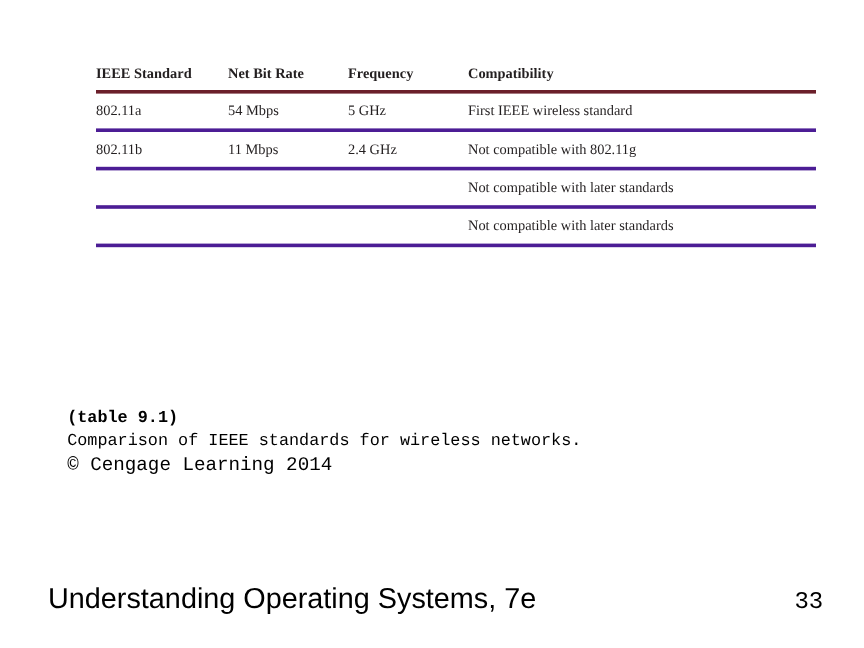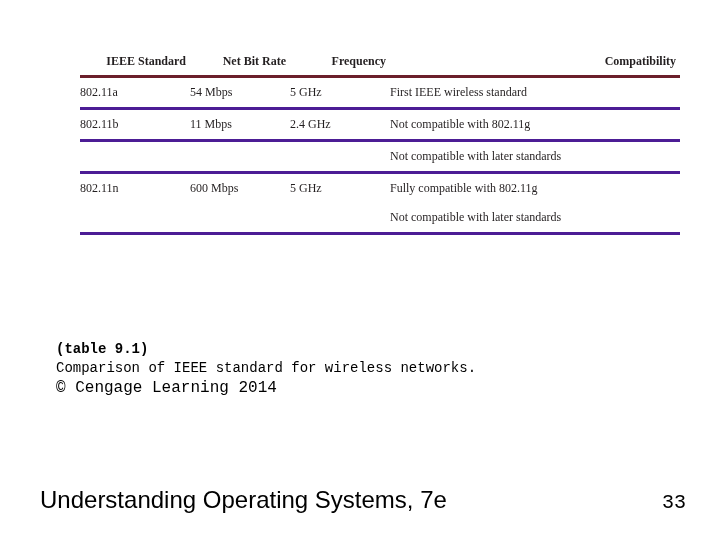--- a/index.html
+++ b/index.html
@@ -1,18 +1,18 @@
 <!DOCTYPE html>
 <html><head>
 <meta charset="utf-8">
 <style>
   html,body{margin:0;padding:0;width:720px;height:540px;background:#fff;font-family:Arial,Helvetica,sans-serif;color:#000;position:relative}
   .table-wrap{position:absolute;left:80px;top:48px;width:600px}
   table{border-collapse:collapse;width:100%;font-family:Georgia,'Times New Roman',serif;font-size:12px;color:#231f20}
-  th{font-weight:bold;text-align:right;padding:6px 4px 6px 0;font-size:12px}
+  th{font-weight:bold;text-align:left;padding:6px 4px 6px 0;font-size:12px}
   thead tr{border-bottom:3px solid #6b1f2a}
   td{padding:7px 4px 7px 0;vertical-align:top}
   tr.rule{border-bottom:3px solid #4c1d95}
   col.c1{width:110px}col.c2{width:100px}col.c3{width:100px}col.c4{width:auto}
   .cap{position:absolute;left:56px;top:340px;font-size:14px;font-family:Liberation Mono, monospace;line-height:1.35}
   .cap .b{font-weight:bold}
   .cap .c{font-size:16px}
   .footer-title{position:absolute;left:40px;bottom:26px;font-size:24px;font-family:Arial,Helvetica,sans-serif}
   .pagenum{position:absolute;right:34px;bottom:26px;font-size:20px;font-family:Liberation Mono, monospace}
 </style>
@@ -47,36 +47,30 @@
           <td>11 Mbps</td>
           <td>2.4 GHz</td>
           <td>Not compatible with 802.11g</td>
         </tr>
         <tr class="rule">
           <td></td>
           <td></td>
           <td></td>
           <td>Not compatible with later standards</td>
         </tr>
-        <tr>
-          <td>802.11n</td>
-          <td>600 Mbps</td>
-          <td>5 GHz</td>
-          <td>Fully compatible with 802.11g</td>
-        </tr>
         <tr class="rule">
           <td></td>
           <td></td>
           <td></td>
           <td>Not compatible with later standards</td>
         </tr>
       </tbody>
   </table>
 </div>
 
 <div class="cap">
   <span class="b">(table 9.1)</span><br>
-  <span>Comparison of IEEE standard for wireless networks.</span><br>
+  <span>Comparison of IEEE standards for wireless networks.</span><br>
   <span class="c">© Cengage Learning 2014</span>
 </div>
 
 <div class="footer-title">Understanding Operating Systems, 7e</div>
 <div class="pagenum">33</div>
 
 </body></html>

